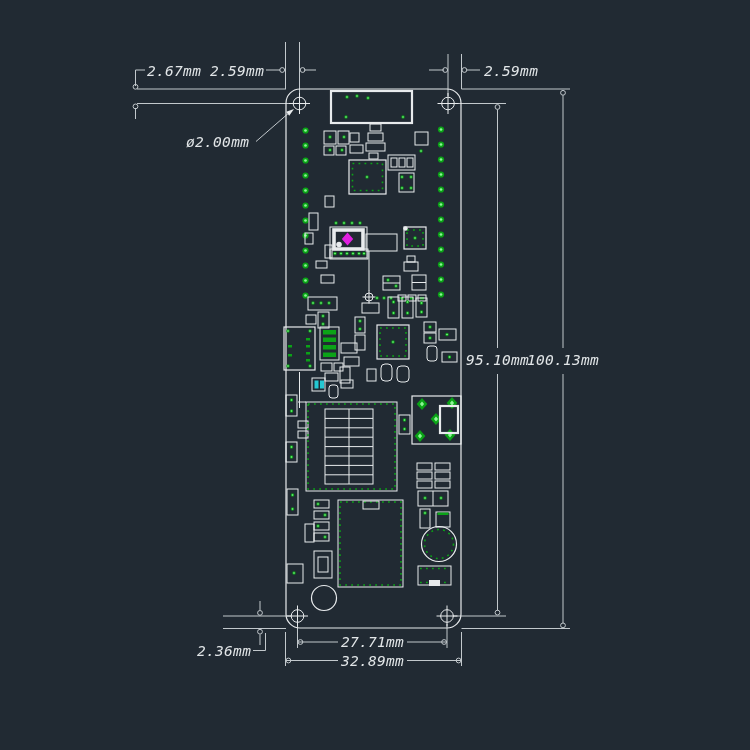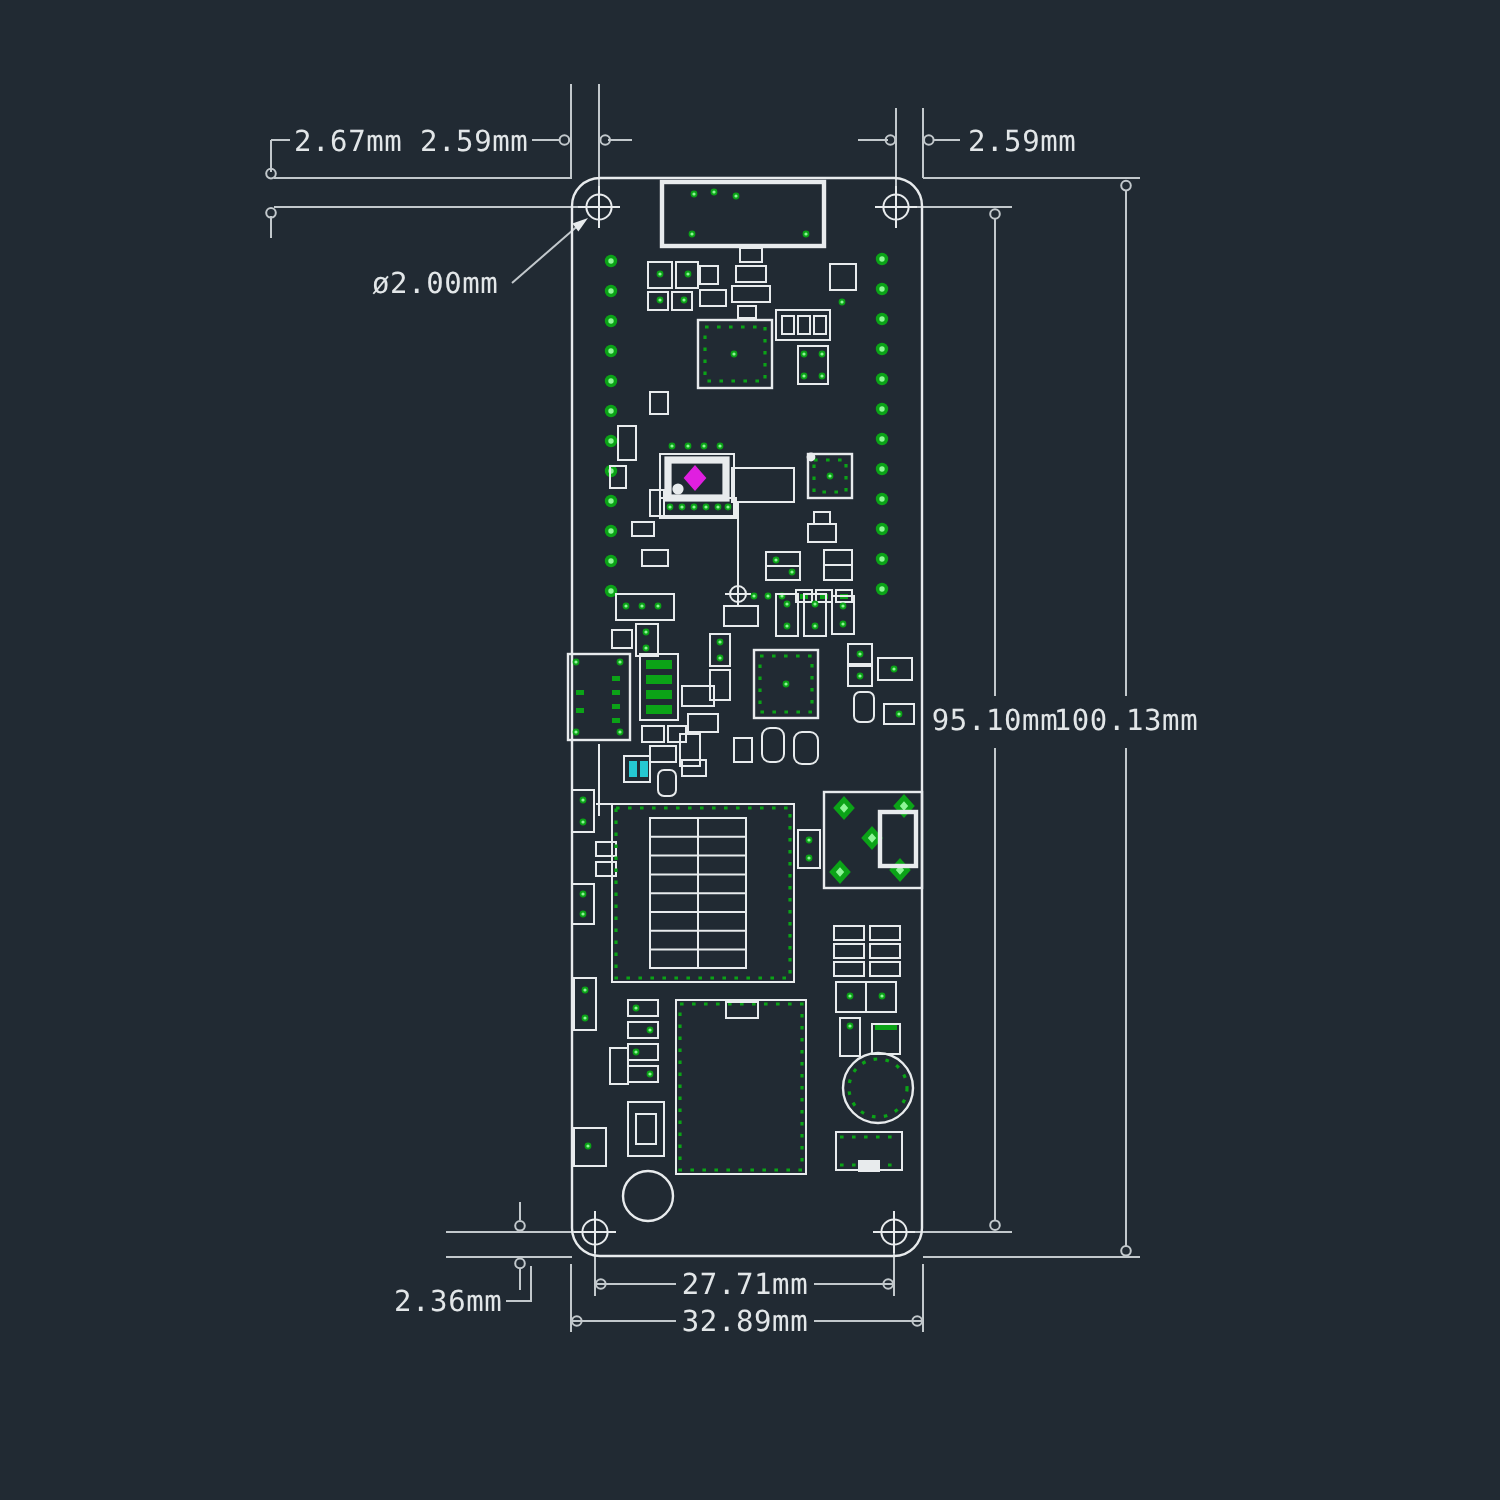--- a/index.html
+++ b/index.html
@@ -1,16 +1,16 @@
 <!DOCTYPE html>
 <html style="--background: #212a33; --line: #c2c8cc; --text: #e2e6e8; --silkscreen: #e8ebed; --pad: #0ba317; --pad_bright: #8df596; --marker_magenta: #e01fe0; --marker_cyan: #25c8d2;"><head>
 <meta charset="utf-8">
 <style>
   html,body{margin:0;padding:0;background:#1b222a;}
-  .canvas{width:750px;height:750px;background:var(--background,#212a33);overflow:hidden;}
+  .canvas{width:750px;height:750px;background:var(--background,#212a33);overflow:hidden;font-style:italic;}
   svg{display:block;}
   .dim{stroke:var(--line,#c2c8cc);stroke-width:1;fill:none;}
   .dimdot{stroke:var(--line,#c2c8cc);stroke-width:1;fill:none;}
   .dimtext{font-family:"DejaVu Sans Mono","Liberation Mono",monospace;font-size:14.5px;
            fill:var(--text,#e2e6e8);letter-spacing:.3px;}
   .silk{stroke:var(--silkscreen,#e8ebed);stroke-width:1.2;fill:none;}
   .thin{stroke-width:1;}
   .thick{stroke-width:2.2;}
   .xthick{stroke-width:3.6;}
   .fw{fill:var(--silkscreen,#e8ebed);stroke:none;}

